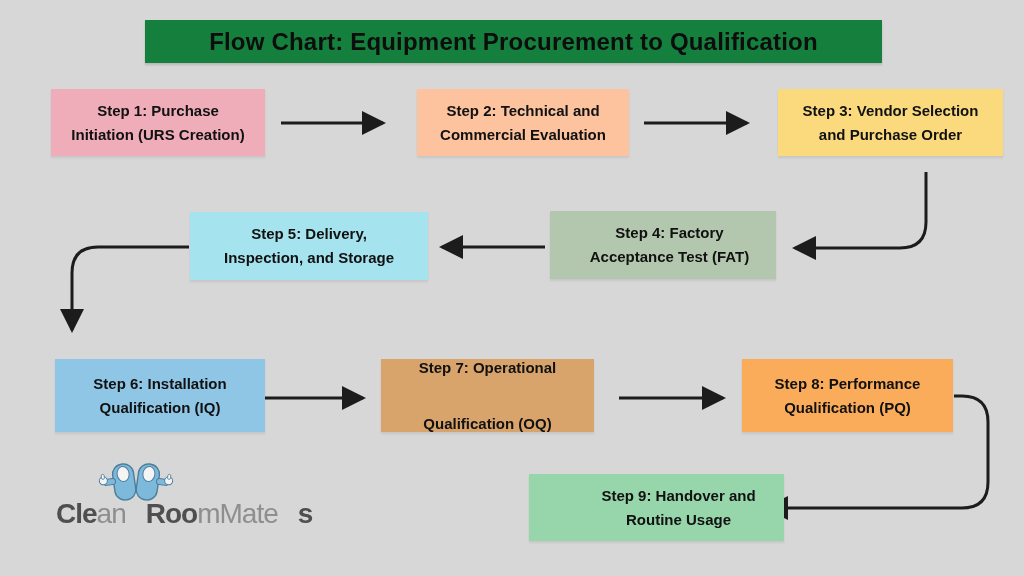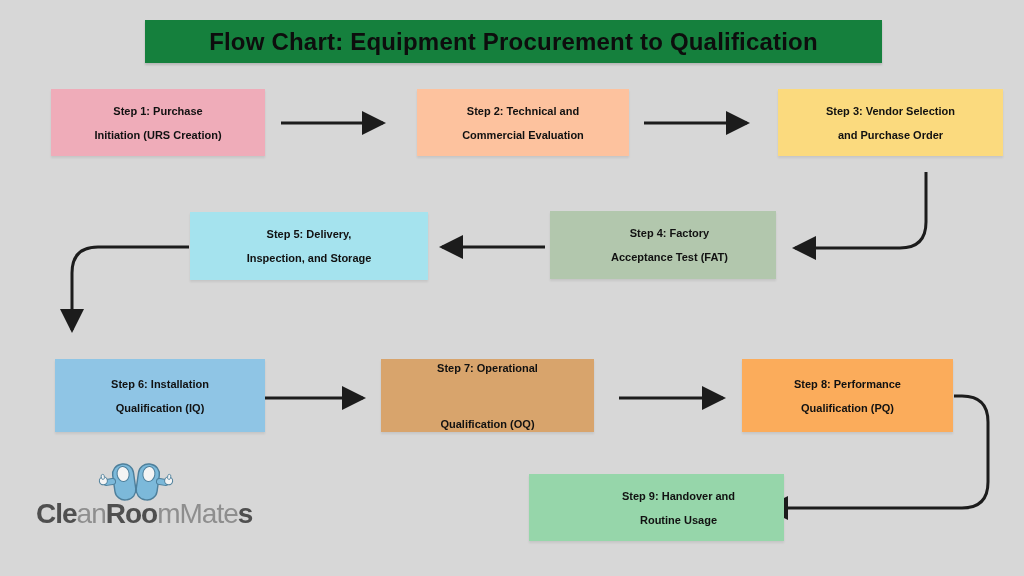--- a/index.html
+++ b/index.html
@@ -13,41 +13,41 @@
     position:absolute;left:145px;top:20px;width:737px;height:43px;
     display:flex;align-items:center;justify-content:center;
     box-shadow:0 2px 2px rgba(0,0,0,0.15);
   }
   .title span{
     font-size:24px;font-weight:700;color:#0d0d0d;letter-spacing:0.2px;white-space:nowrap;
   }
   .step{
     position:absolute;display:flex;flex-direction:column;
     align-items:center;justify-content:center;
-    text-align:center;color:#111;font-weight:700;font-size:11px;line-height:24px;
+    text-align:center;color:#111;font-weight:700;font-size:15px;line-height:24px;
     box-shadow:0 2px 2px rgba(0,0,0,0.08);
   }
   .step span{display:block;white-space:nowrap;}
   .s1{left:51px; top:89px; width:214px;height:67px;}
   .s2{left:417px;top:89px; width:212px;height:67px;}
   .s3{left:778px;top:89px; width:225px;height:67px;}
   .s4{left:550px;top:211px;width:213px;height:68px;}
   .s5{left:190px;top:212px;width:238px;height:68px;}
   .s6{left:27px; top:359px;width:210px;height:73px;}
   .s7{left:381px;top:359px;width:213px;height:73px;gap:32px;}
   .s8{left:742px;top:359px;width:211px;height:73px;}
   .s9{left:529px;top:474px;width:211px;height:67px;}
   .arrows{position:absolute;left:0;top:0;width:1024px;height:576px;pointer-events:none;}
   .logo{position:absolute;left:36px;top:460px;width:210px;height:80px;}
   .logo-mascots{position:absolute;left:60px;top:0;}
   .logo-text{
     position:absolute;left:0;top:38px;width:210px;
     font-size:28px;letter-spacing:-1px;white-space:nowrap;
   }
-  .seg-b{font-weight:700;color:#4f4f4f;}
+  .seg-b{font-weight:700;color:#4f4f4f;margin-left:20px;}
   .seg-l{font-weight:400;color:#8e8e8e;}
 </style>
 </head>
 <body>
 
 <div class="canvas">
 
   <svg class="arrows" viewBox="0 0 1024 576">
     <defs>
       <marker id="ah" markerWidth="10" markerHeight="10" refX="7" refY="4" orient="auto">

